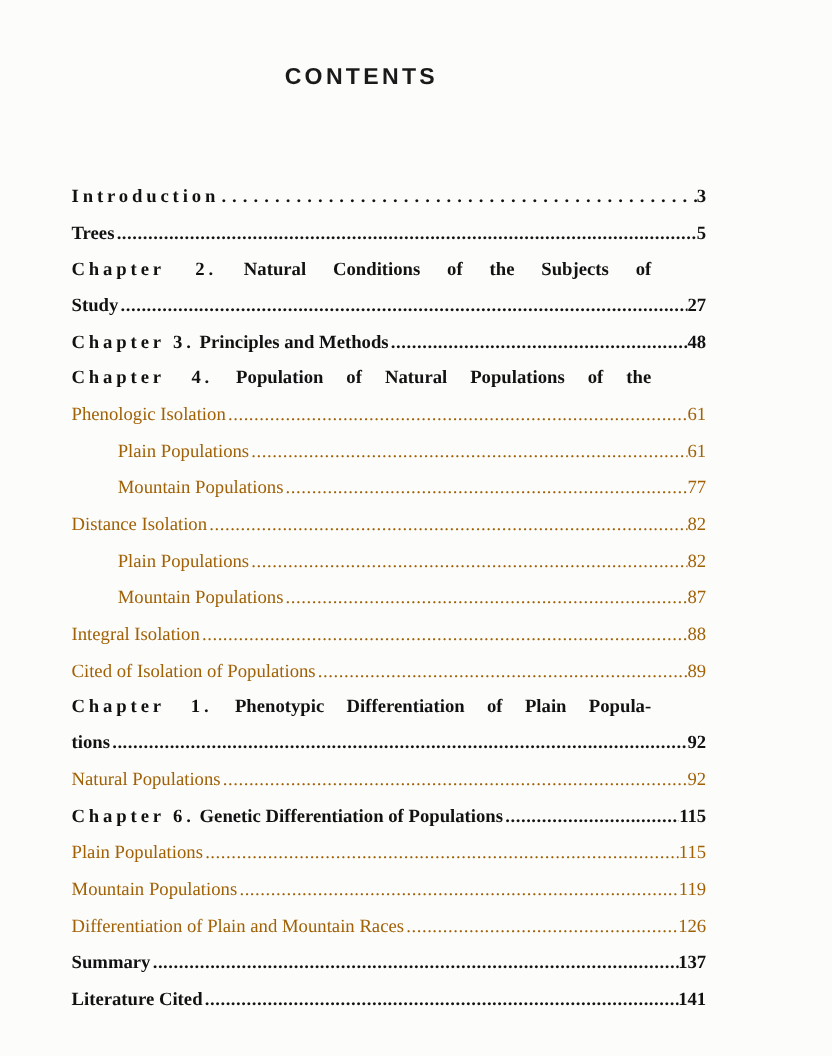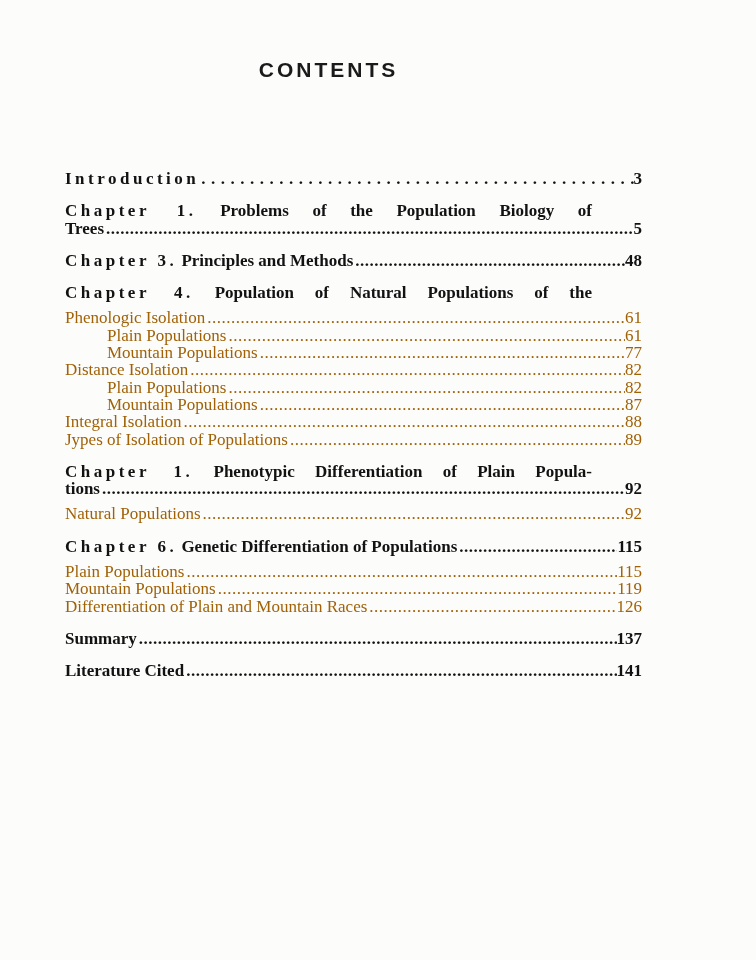--- a/index.html
+++ b/index.html
@@ -28,21 +28,21 @@
   .entry.block-chapter { margin-top: 15px; }
   .entry.group-start { margin-top: 8px; }
   .toc .entry:first-child { margin-top: 0; }
   .prefix { letter-spacing: 3.5px; }
   .line1 {
     width: 527px;
     text-align: justify;
     text-align-last: justify;
     -moz-text-align-last: justify;
   }
-  .row { display: flex; align-items: baseline; width: 577px; }
+  .row { display: flex; align-items: baseline; width: 577px; margin-top: 16px; }
   .entry.indent .row > .label { padding-left: 42px; }
   .label { white-space: nowrap; }
   .leader {
     flex: 1 1 auto;
     min-width: 0;
     overflow: hidden;
     white-space: nowrap;
     margin-left: 2px;
     letter-spacing: 0.5px;
   }
@@ -59,28 +59,35 @@
   <h1 class="doc-title">CONTENTS</h1>
   <div class="toc">
       <div class="entry bold block-chapter">
         <div class="row">
           <span class="label"><span class="prefix">Introduction</span></span>
           <span class="leader wide"></span>
           <span class="page-num">3</span>
         </div>
       </div>
       <div class="entry bold block-chapter">
-        <div class="line1"><span class="label"><span class="prefix">Chapter 1.</span> <span class="title-text">Problems of the Population Biology of</span></span></div>
         <div class="row">
           <span class="label">Trees</span>
           <span class="leader"></span>
           <span class="page-num">5</span>
         </div>
       </div>
       <div class="entry bold block-chapter">
+        <div class="line1"><span class="label"><span class="prefix">Chapter 2.</span> <span class="title-text">Natural Conditions of the Subjects of</span></span></div>
+        <div class="row">
+          <span class="label">Study</span>
+          <span class="leader"></span>
+          <span class="page-num">27</span>
+        </div>
+      </div>
+      <div class="entry bold block-chapter">
         <div class="row">
           <span class="label"><span class="prefix">Chapter 3.</span> <span class="title-text">Principles and Methods</span></span>
           <span class="leader"></span>
           <span class="page-num">48</span>
         </div>
       </div>
       <div class="entry bold block-chapter">
         <div class="line1"><span class="label"><span class="prefix">Chapter 4.</span> <span class="title-text">Population of Natural Populations of the</span></span></div>
       </div>
       <div class="entry regular group-start">
@@ -127,21 +134,21 @@
       </div>
       <div class="entry regular">
         <div class="row">
           <span class="label"><span class="title-text">Integral Isolation</span></span>
           <span class="leader"></span>
           <span class="page-num">88</span>
         </div>
       </div>
       <div class="entry regular">
         <div class="row">
-          <span class="label"><span class="title-text">Jypes of Isolation of Populations</span></span>
+          <span class="label"><span class="title-text">Cited of Isolation of Populations</span></span>
           <span class="leader"></span>
           <span class="page-num">89</span>
         </div>
       </div>
       <div class="entry bold block-chapter">
         <div class="line1"><span class="label"><span class="prefix">Chapter 1.</span> <span class="title-text">Phenotypic Differentiation of Plain Popula-</span></span></div>
         <div class="row">
           <span class="label">tions</span>
           <span class="leader"></span>
           <span class="page-num">92</span>

